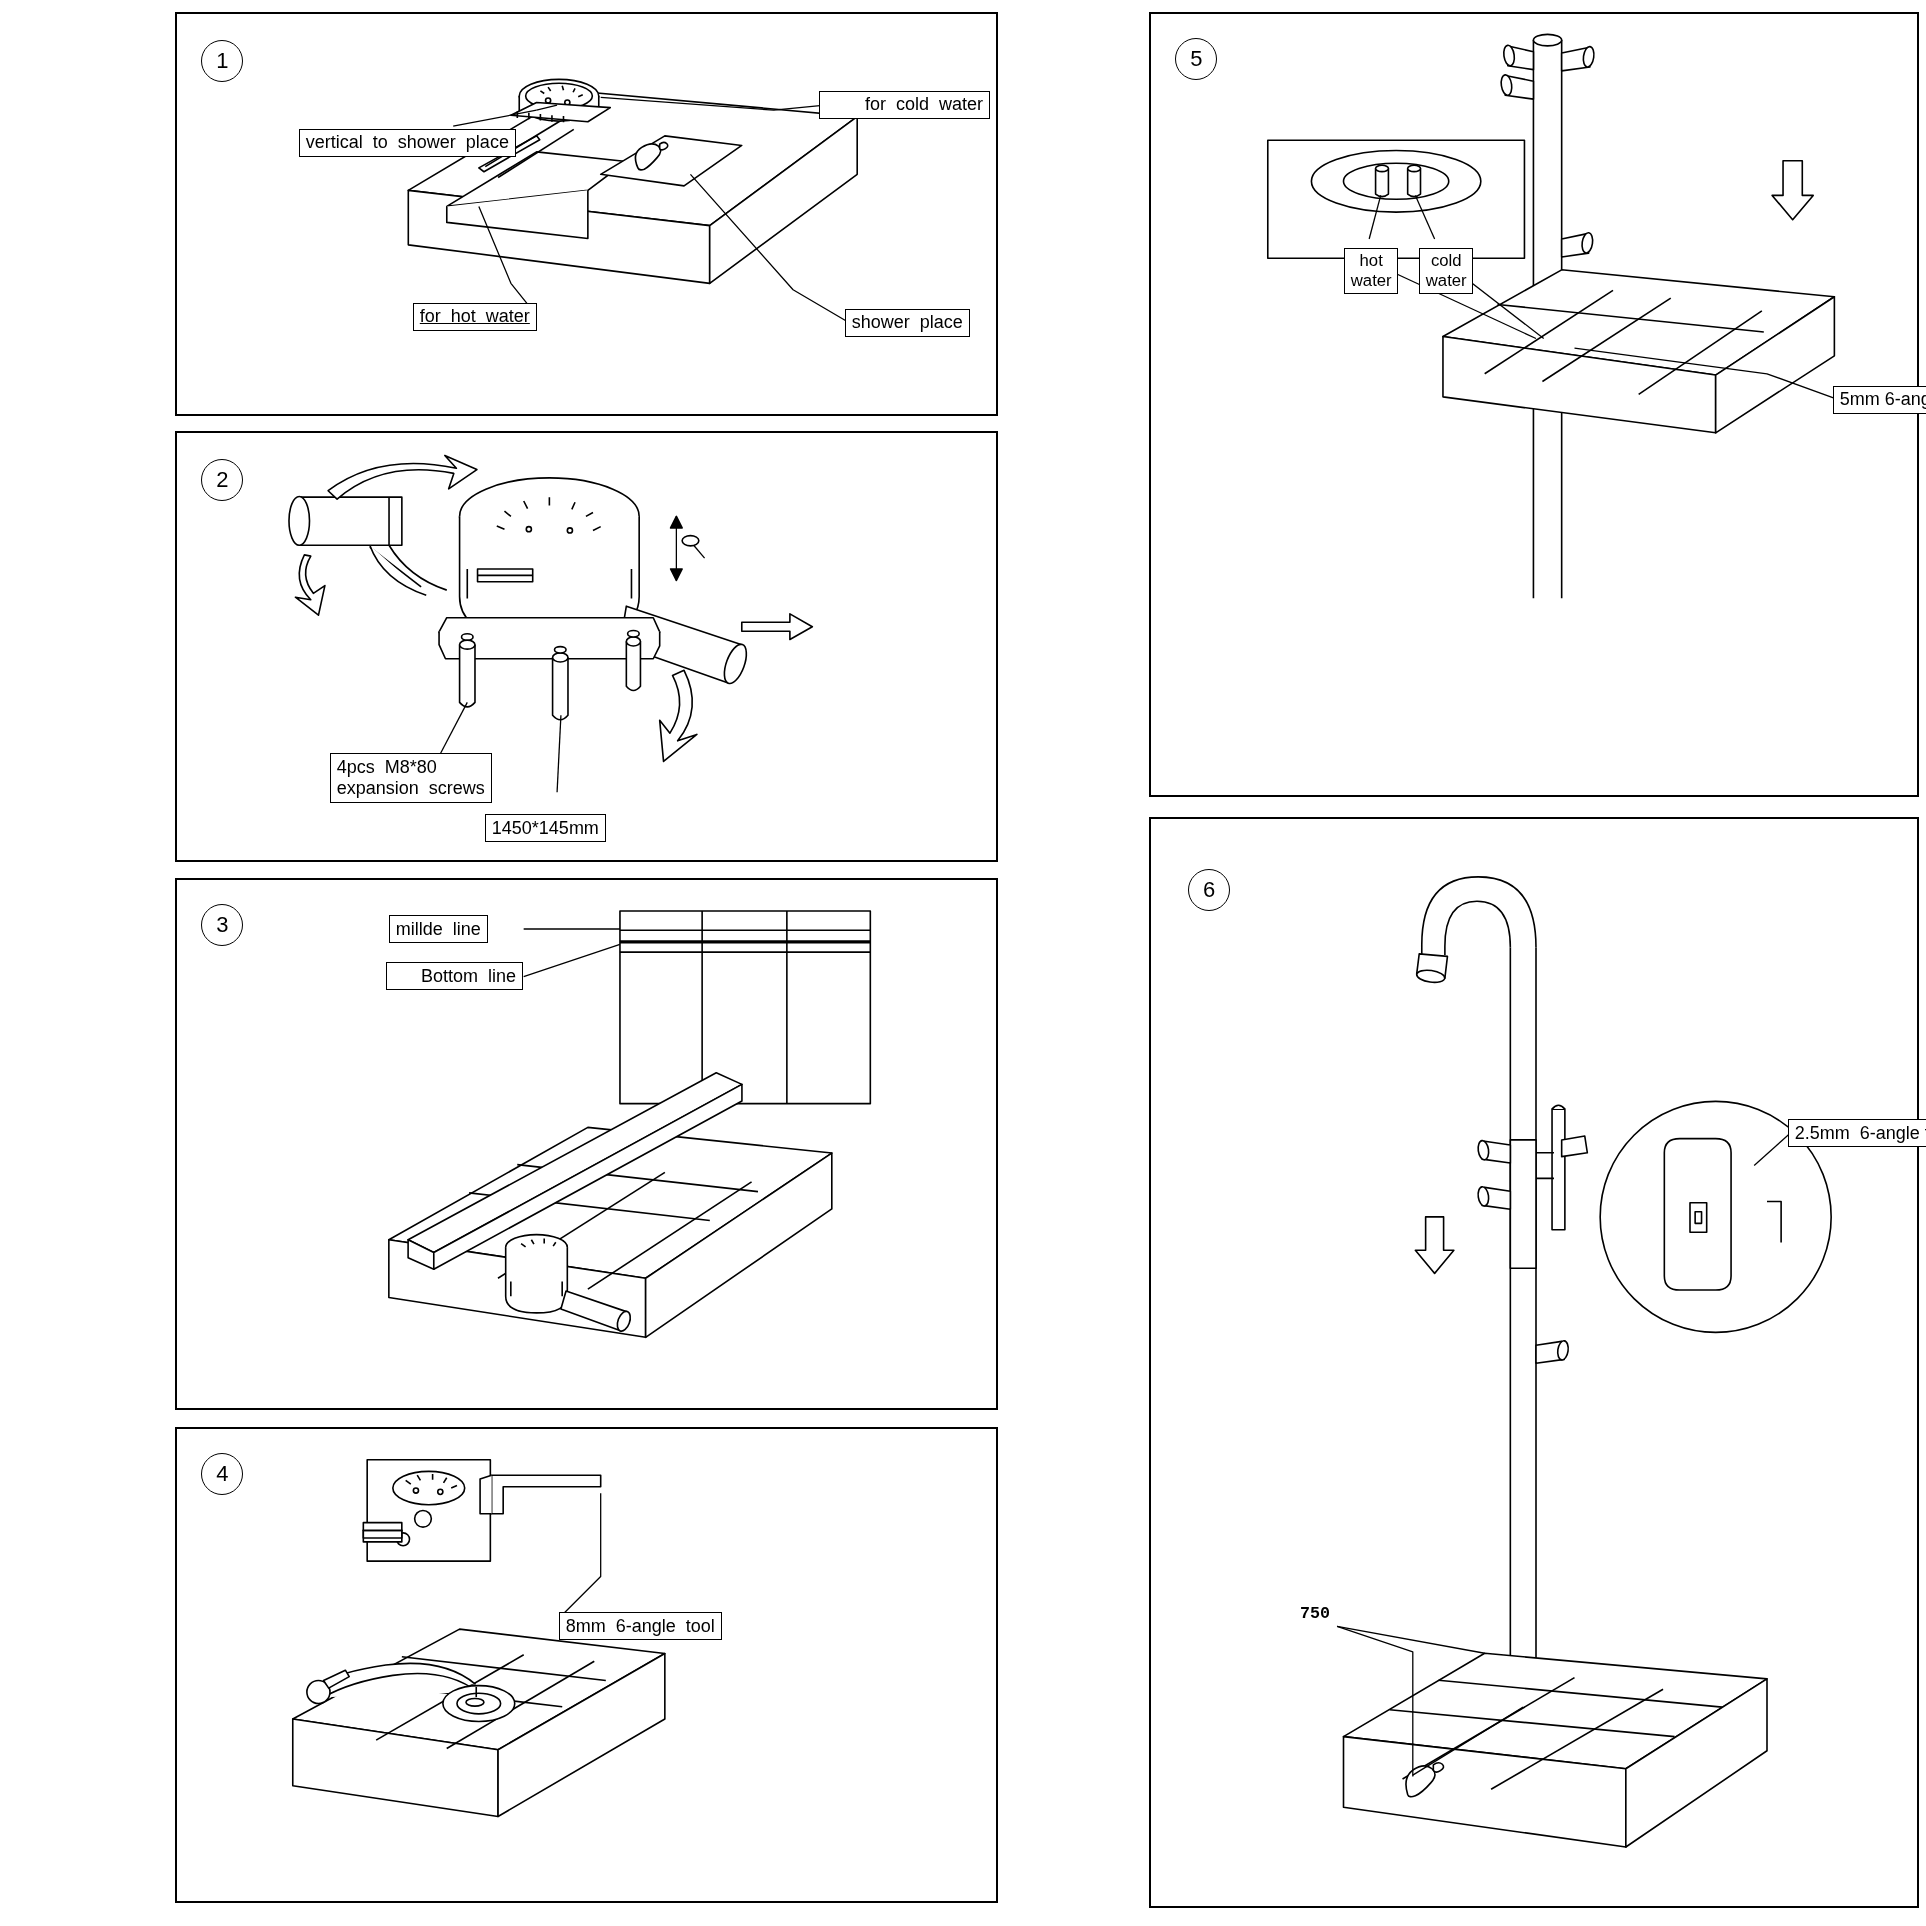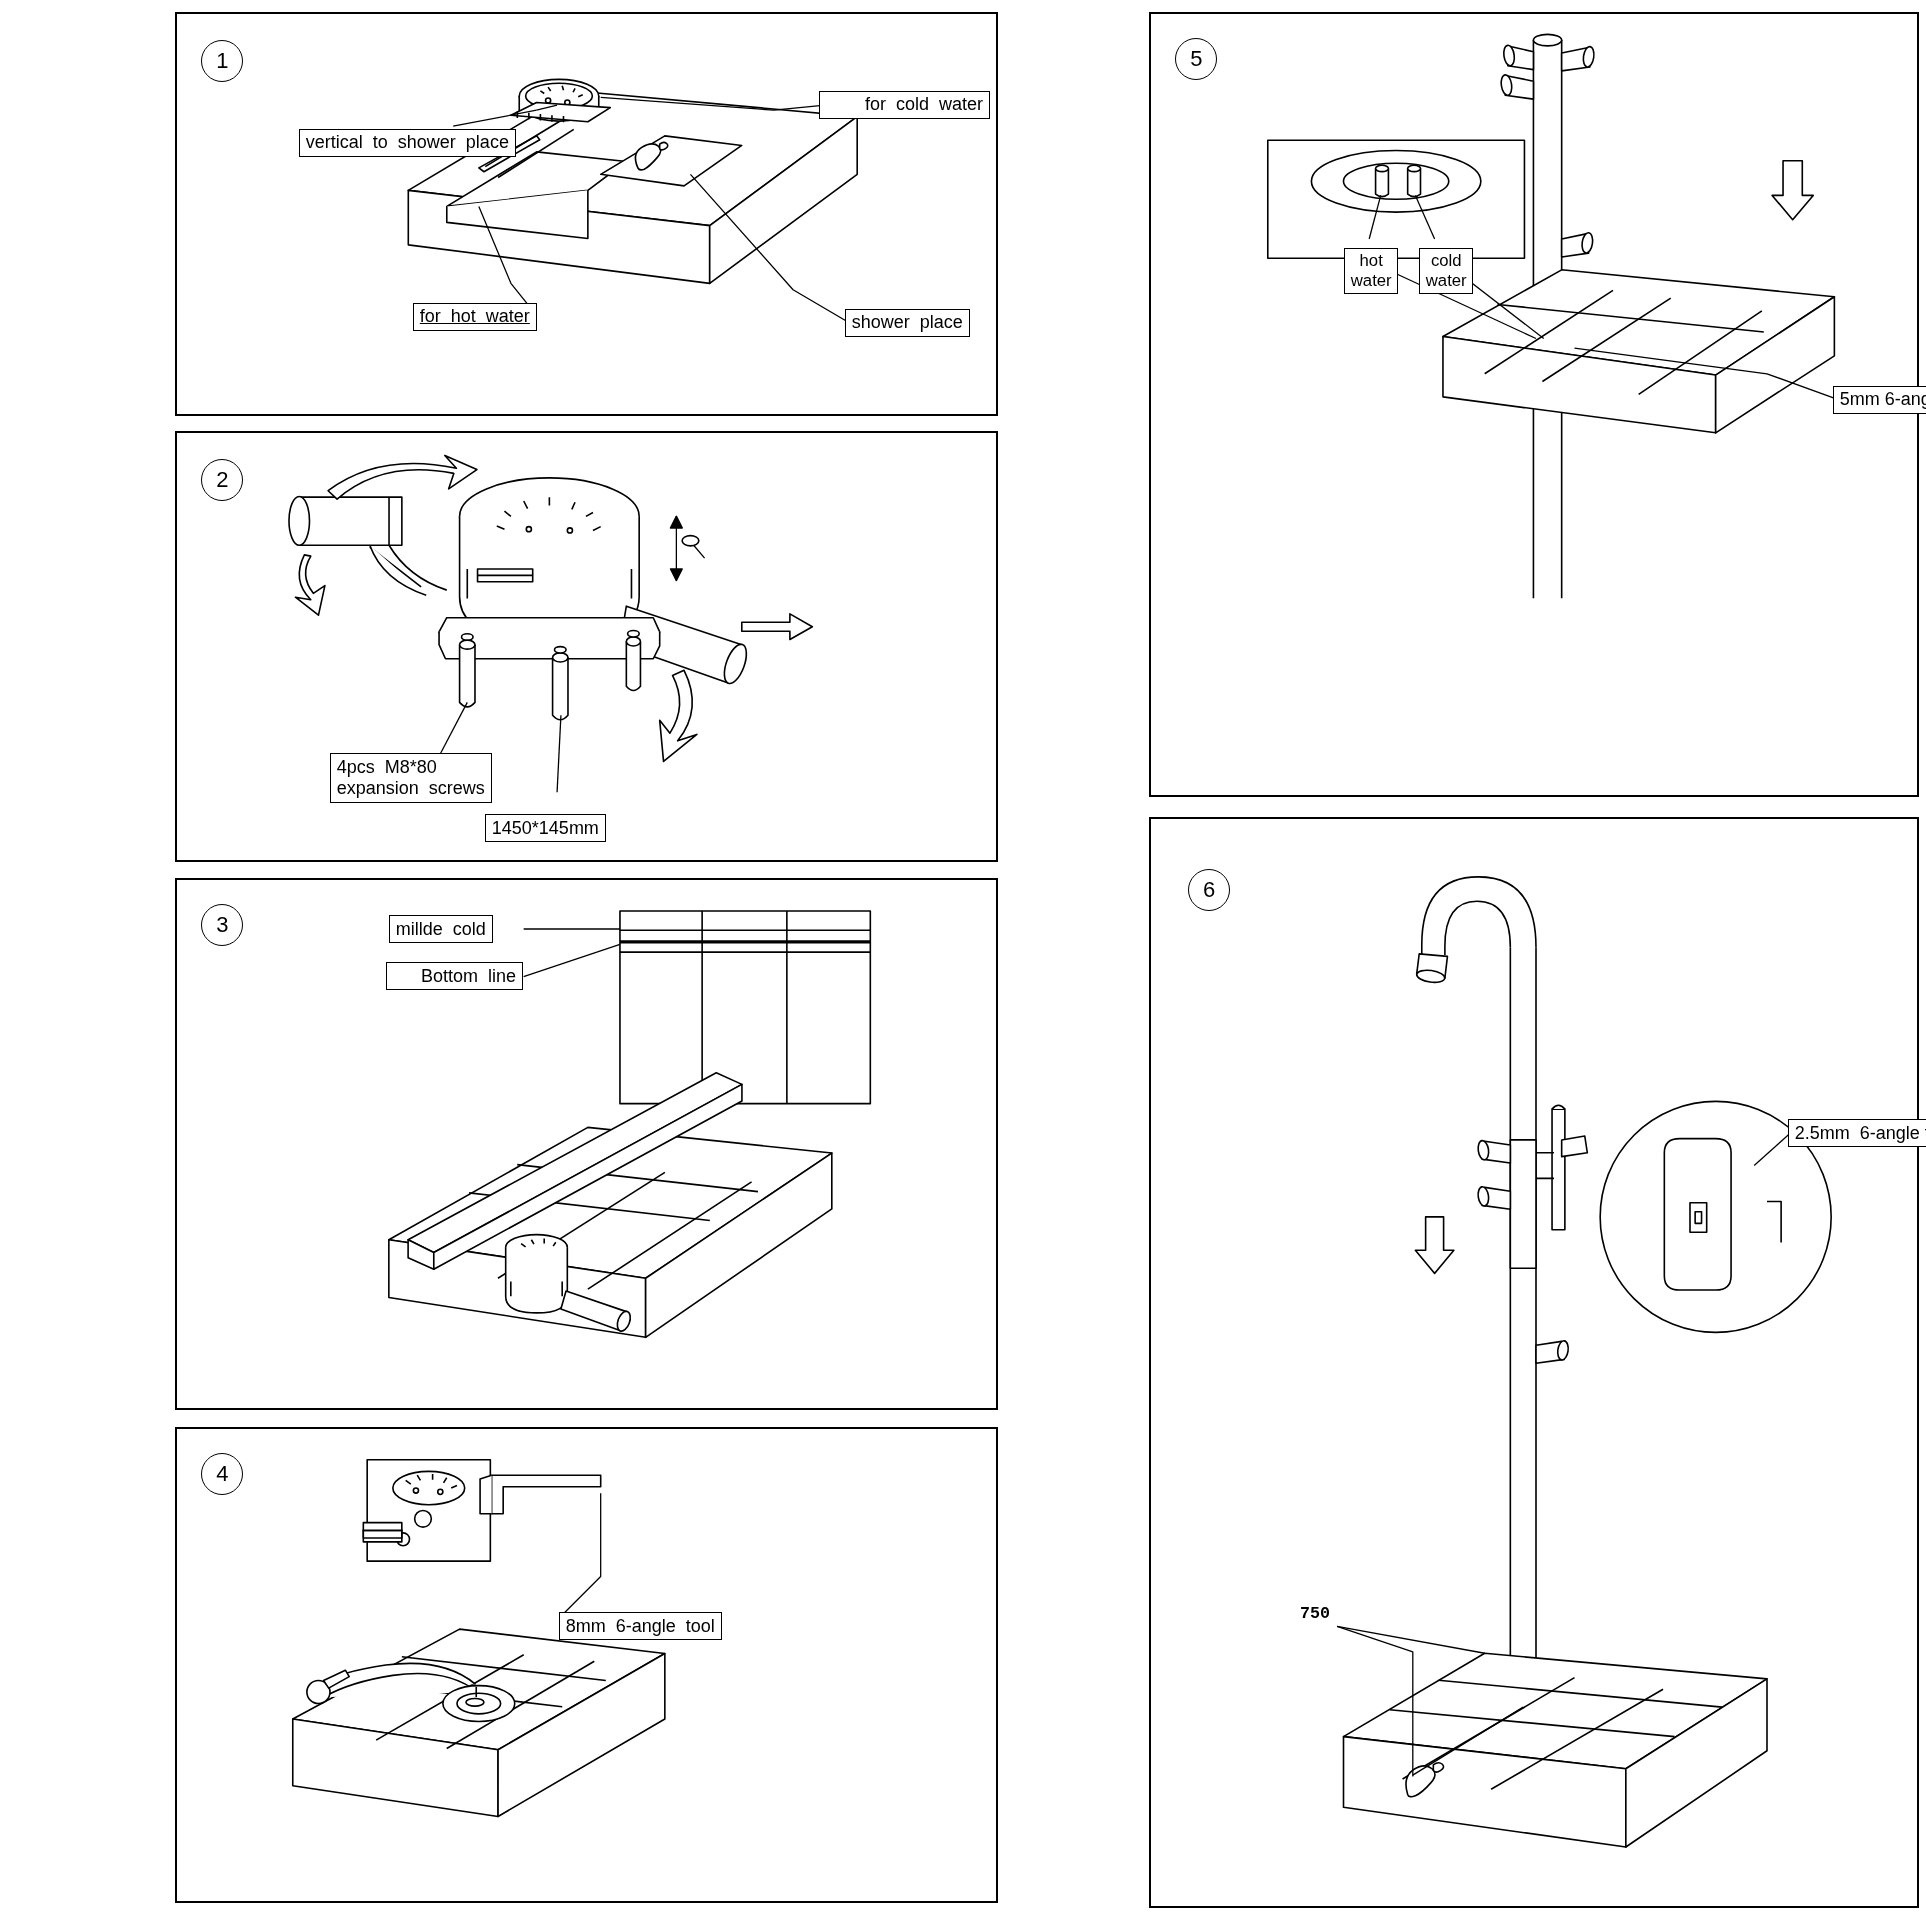--- a/index.html
+++ b/index.html
@@ -215,21 +215,21 @@
         <ellipse cx="560" cy="572" rx="48" ry="20" fill="#fff"></ellipse>
         <path d="M512 572 L512 648 q0 26 48 26 q48 0 48 -26 L608 572" fill="#fff"></path>
         <path d="M520 625 L520 648 M600 625 L600 648"></path>
         <path d="M536 566 l7 5 M552 560 l4 7 M572 558 l0 8 M590 564 l-4 6"></path>
 
         <path d="M606 640 L700 672 L692 702 L598 668 Z" fill="#fff"></path>
         <ellipse cx="696" cy="687" rx="9" ry="16" fill="#fff" transform="rotate(20 696 687)"></ellipse>
       </svg>
     </div>
 
-    <div class="callout" style="left:212px; top:35px;">millde  cold</div>
+    <div class="callout" style="left:212px; top:35px;">millde  line</div>
     <div class="callout" style="left:209px; top:82px;padding-left:34px;">Bottom  line</div>
   </div>
 
   <div class="panel" id="panel-4">
     <div class="step-number" style="left:24.4px; top:24.4px;">4</div>
 
     <div class="svgwrap">
       <svg viewBox="0 0 1282 742" width="823" height="476" fill="none" stroke="#000" stroke-width="2.5" stroke-linejoin="round">
 
         <rect x="296" y="48" width="192" height="158" fill="#fff"></rect>

